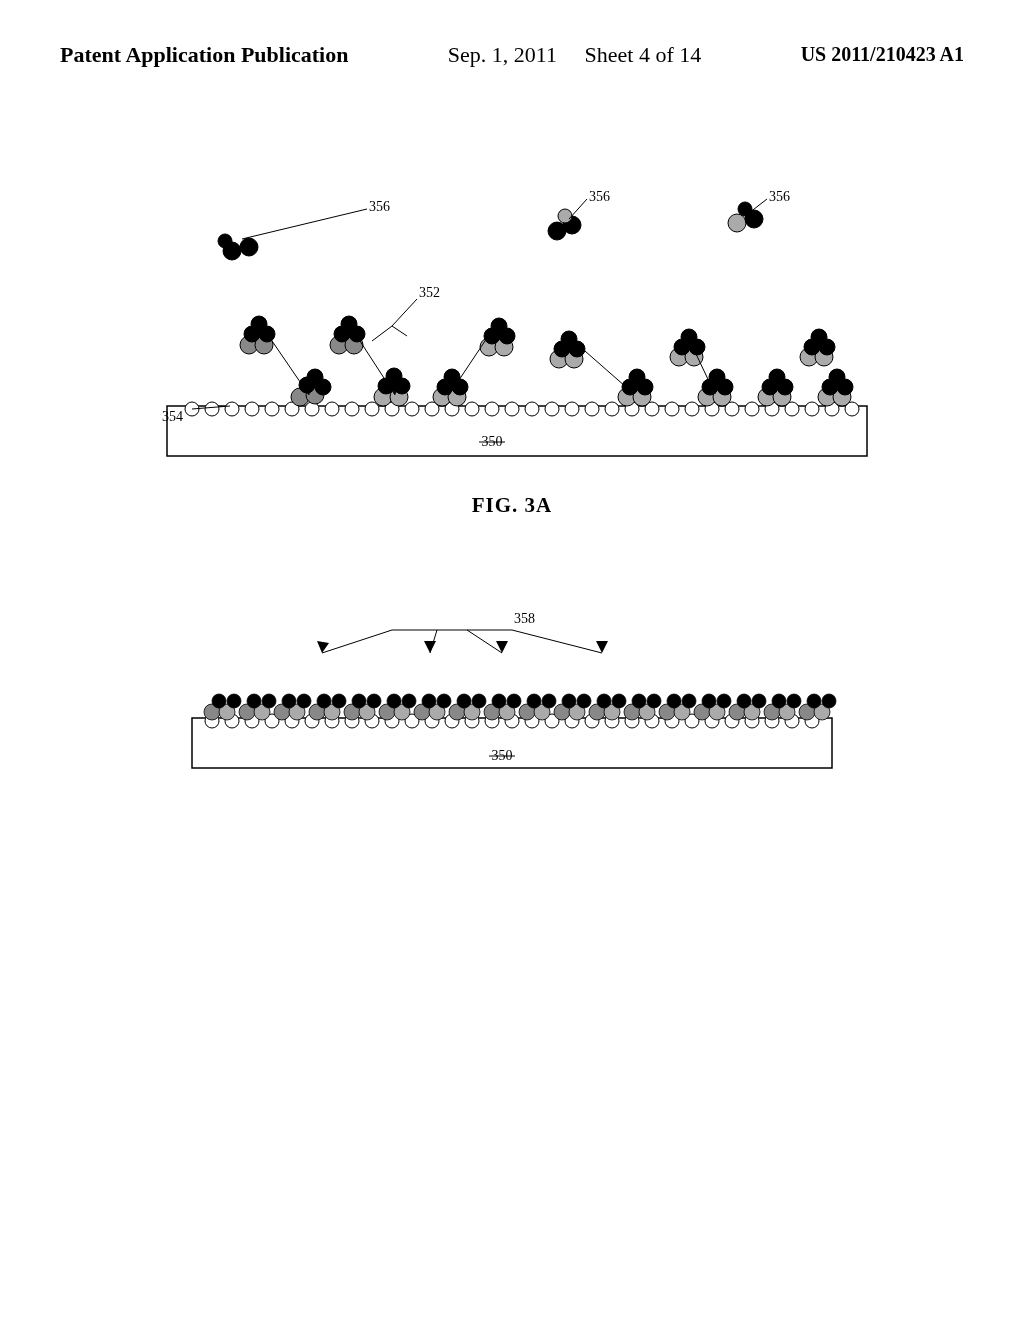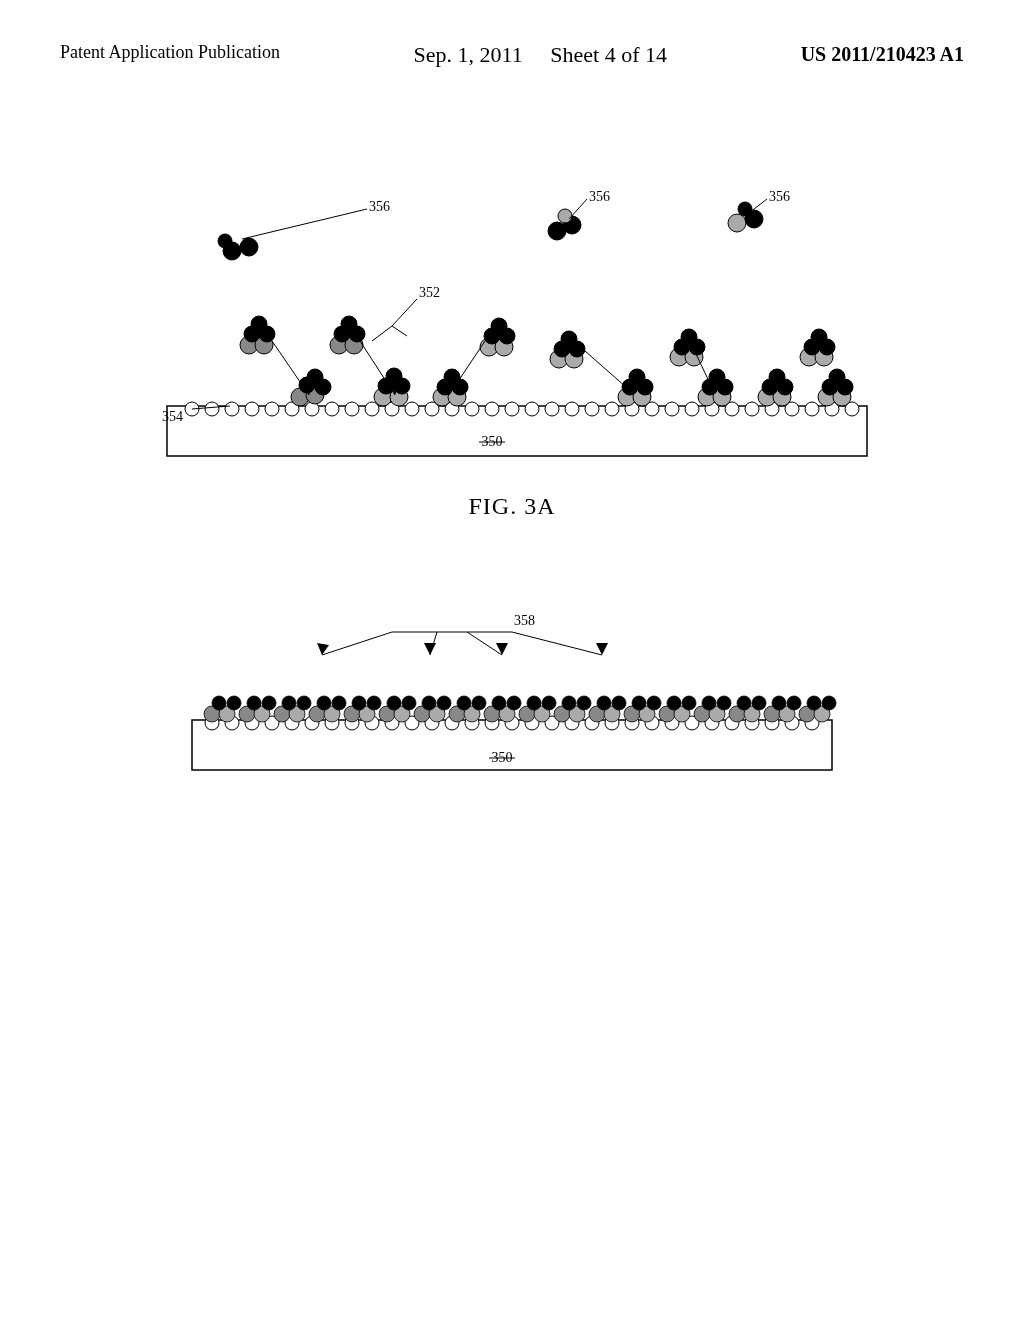--- a/index.html
+++ b/index.html
@@ -14,22 +14,22 @@
 
     .header {
       display: flex;
       justify-content: space-between;
       align-items: flex-start;
       padding: 40px 60px 0 60px;
       border-bottom: none;
     }
 
     .header-left {
-      font-size: 18px;
-      font-weight: normal;
+      font-size: 22px;
+      font-weight: bold;
       line-height: 1.4;
     }
 
     .header-center {
       font-size: 22px;
       font-weight: normal;
       text-align: center;
       line-height: 1.4;
     }
 
@@ -49,22 +49,22 @@
 
     
     .fig3a-container {
       margin-top: 60px;
       width: 750px;
       position: relative;
     }
 
     .fig-label {
       text-align: center;
-      font-size: 24px;
-      font-weight: normal;
+      font-size: 21px;
+      font-weight: bold;
       margin-top: 18px;
       letter-spacing: 1px;
     }
 
     
     .fig3b-container {
       margin-top: 70px;
       width: 680px;
       position: relative;
     }

